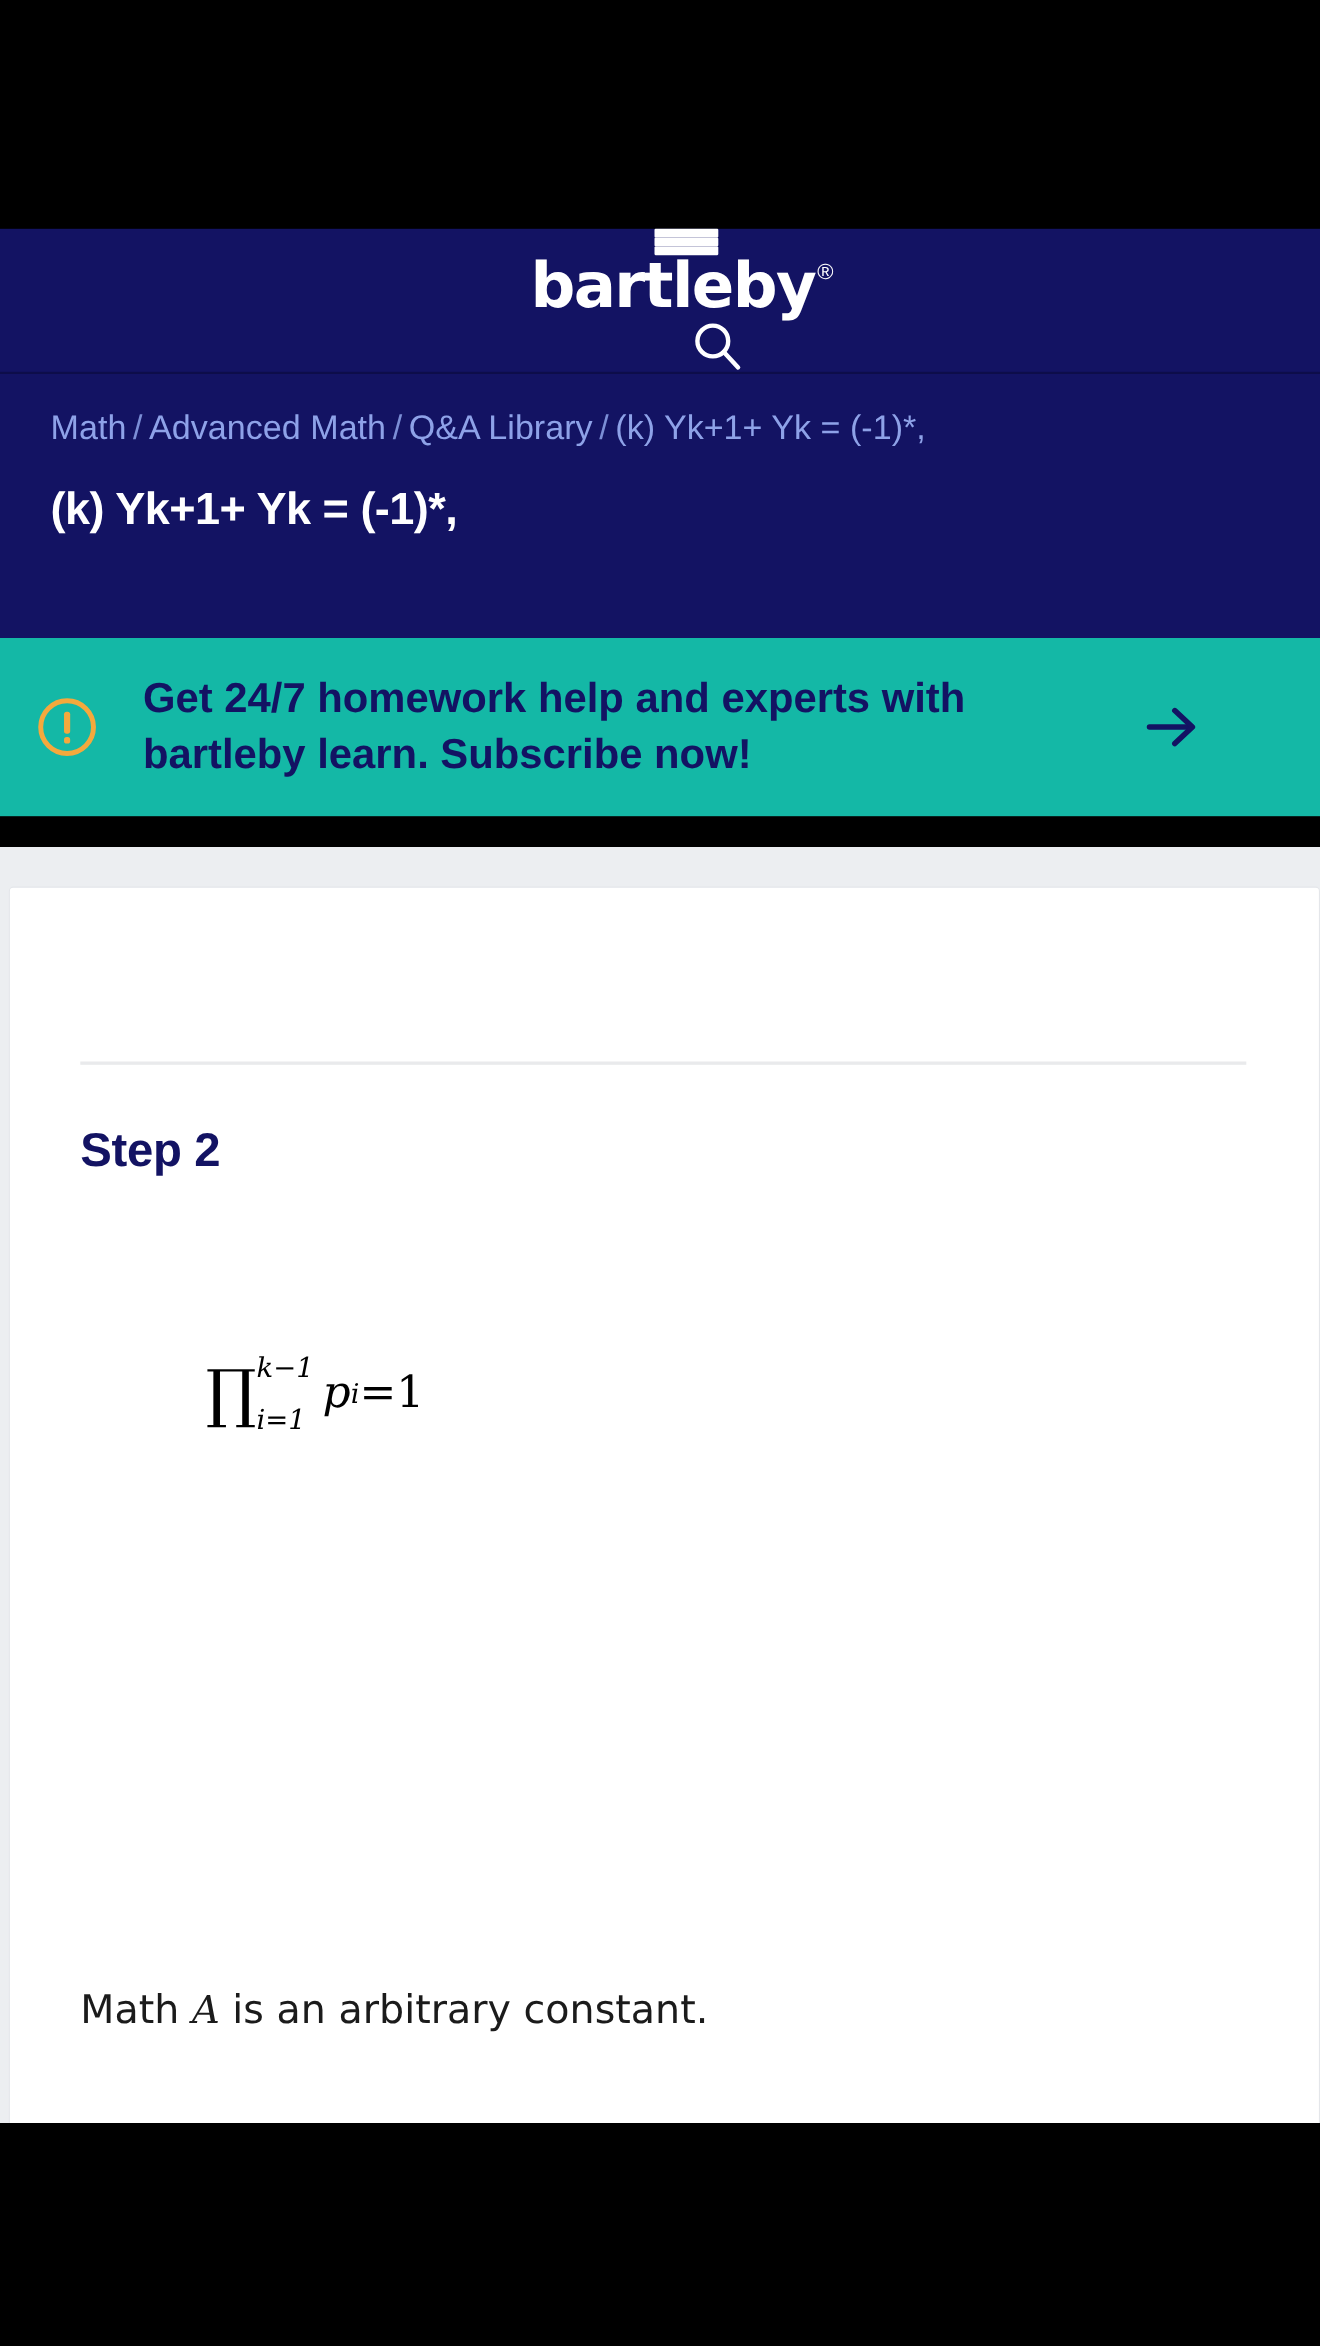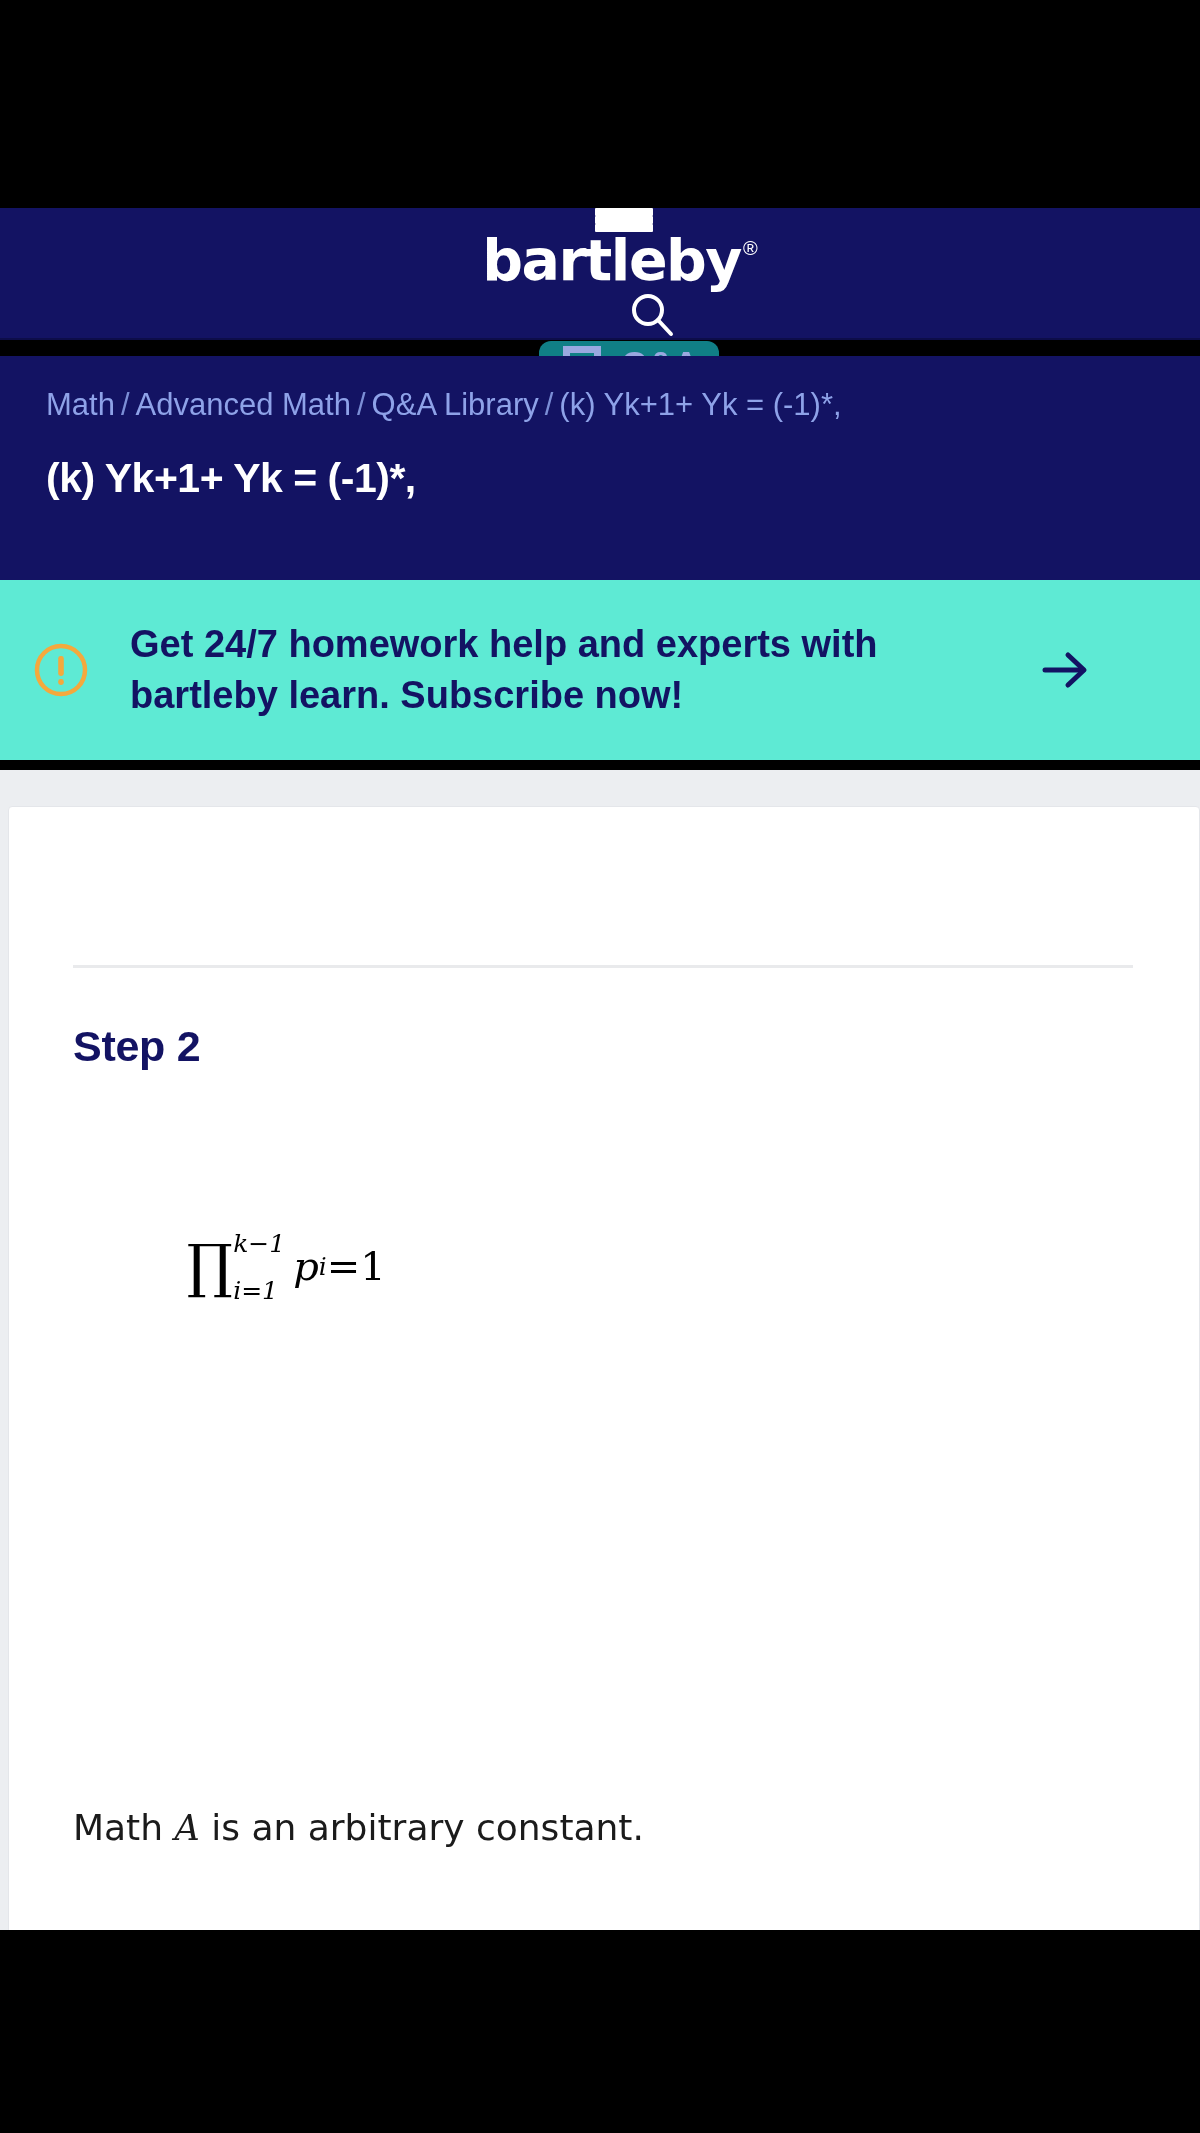--- a/index.html
+++ b/index.html
@@ -134,21 +134,21 @@
     height: 64px;
     display: flex;
     align-items: center;
     justify-content: center;
     cursor: pointer;
   }
 
   
   .title-band {
     position: absolute;
-    top: 356px; left: 0;
+    top: 340px; left: 0;
     width: 1200px;
     height: 240px;
     background: #131363;
     padding: 30px 46px 0 46px;
   }
   .breadcrumb {
     font-size: 31px;
     color: #8ea2e8;
     white-space: nowrap;
     line-height: 1.2;
@@ -170,22 +170,22 @@
     font-weight: 700;
     color: #ffffff;
     letter-spacing: -0.5px;
   }
 
   
   .promo {
     position: absolute;
     top: 580px; left: 0;
     width: 1200px;
-    height: 180px;
-    background: #5eead4;
+    height: 162px;
+    background: #14b8a6;
     display: flex;
     align-items: center;
     padding: 0 40px 0 30px;
     cursor: pointer;
   }
   .promo-icon {
     flex: 0 0 auto;
     width: 62px;
     height: 62px;
     display: flex;

